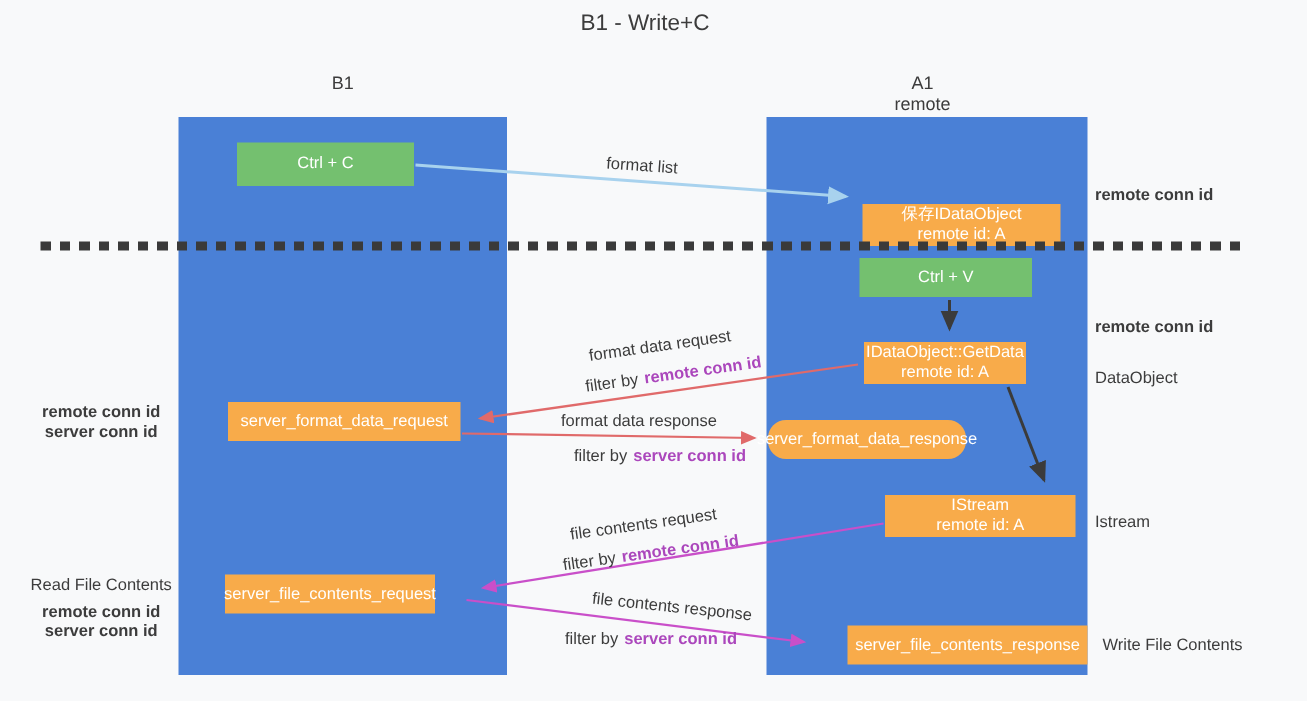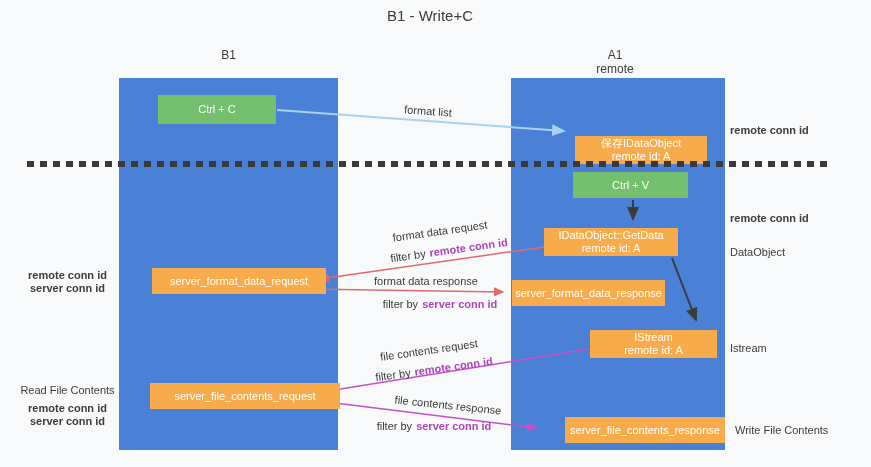--- a/index.html
+++ b/index.html
@@ -104,39 +104,39 @@
 
   <div class="abs node orange" style="left:575px;top:119px;width:132px;height:28px;margin-top:17px;">
     <span>保存IDataObject</span>
     <span>remote id: A</span>
   </div>
 
   <div class="abs node green" style="left:573px;top:172px;width:115px;height:26px;">
     <span>Ctrl + V</span>
   </div>
 
-  <div class="abs node orange" style="left:544px;top:228px;width:134px;height:28px;">
+  <div class="abs node orange" style="left:576px;top:228px;width:108px;height:28px;">
     <span>IDataObject::GetData</span>
     <span>remote id: A</span>
   </div>
 
-  <div class="abs node orange" style="left:152px;top:268px;width:174px;height:26px;">
+  <div class="abs node orange" style="left:152px;top:268px;width:155px;height:26px;">
     <span>server_format_data_request</span>
   </div>
 
-  <div class="abs node orange" style="left:512px;top:280px;width:153px;height:26px;">
+  <div class="abs node orange" style="left:512px;top:280px;width:132px;height:26px;border-radius:12px;">
     <span>server_format_data_response</span>
   </div>
 
   <div class="abs node orange" style="left:590px;top:330px;width:127px;height:28px;">
     <span>IStream</span>
     <span>remote id: A</span>
   </div>
 
-  <div class="abs node orange" style="left:150px;top:383px;width:190px;height:26px;">
+  <div class="abs node orange" style="left:150px;top:383px;width:140px;height:26px;">
     <span>server_file_contents_request</span>
   </div>
 
   <div class="abs node orange" style="left:565px;top:417px;width:160px;height:26px;">
     <span>server_file_contents_response</span>
   </div>
 
   <div class="abs edge-label r-pos4" style="left:428px;top:111px;">format list</div>
 
   <div class="abs edge-label r-neg" style="left:440px;top:231px;">format data request</div>

